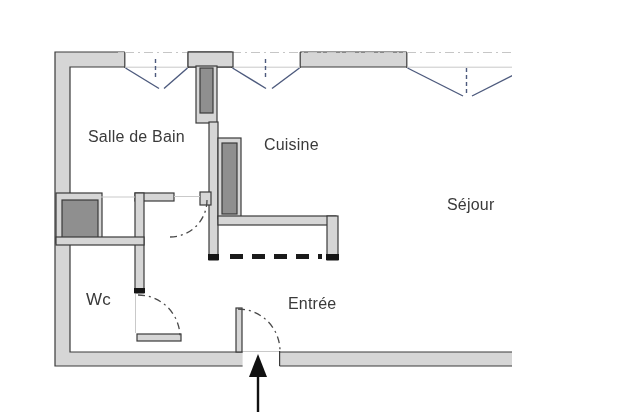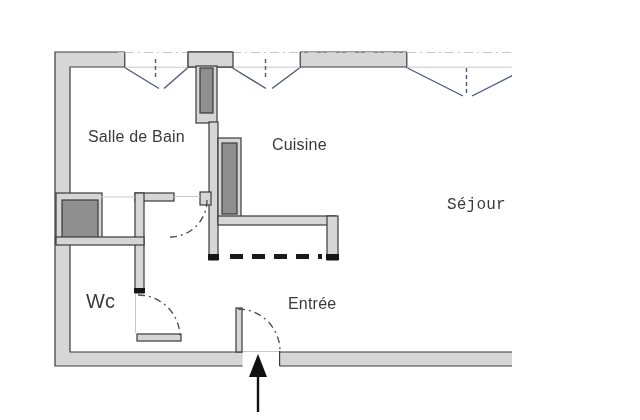--- a/index.html
+++ b/index.html
@@ -18,21 +18,21 @@
   .win{stroke:var(--window-line,#4d5a7d);stroke-width:1.4;fill:none;}
   .windash{stroke:var(--window-line,#4d5a7d);stroke-width:1.4;fill:none;stroke-dasharray:4 3;}
   .arc{stroke:var(--door-arc,#4a4a4a);stroke-width:1.3;fill:none;stroke-dasharray:7 4 2 4;}
   .counterdash{stroke:var(--dash-line,#1a1a1a);stroke-width:5;fill:none;stroke-dasharray:13 9;}
   .arrow-line{stroke:#111;stroke-width:2.4;}
   .arrow-head{fill:#111;}
   .label{
     position:absolute;color:var(--label-text,#3a3a3a);font-size:16px;
     white-space:nowrap;letter-spacing:.2px;
   }
-  .label.small{font-size:20px;text-align:right;}
+  .label.small{font-size:17px;text-align:right;}
   .watermark{
     position:absolute;left:524px;top:242px;font-size:172px;line-height:1;
     font-weight:bold;color:var(--watermark,#e7e7e7);opacity:.85;z-index:3;
     font-family:"DejaVu Sans", sans-serif;
   }
   .label{z-index:5;}
 </style>
 </head>
 <body>
 
@@ -129,19 +129,19 @@
     <path class="arc" d="M138,295 A42,42 0 0 1 180,337"></path>
     <path class="arc" d="M238,309 A42,42 0 0 1 280,351"></path>
 
     <g>
       <line class="arrow-line" x1="258" y1="412" x2="258" y2="376"></line>
       <polygon class="arrow-head" points="258,354 249,377 267,377"></polygon>
     </g>
   </svg>
 
   <div class="label" style="left:88px;top:128px;">Salle de Bain</div>
-  <div class="label" style="left:272px;top:136px;">Cuisine</div>
-  <div class="label" style="left:447px;top:196px;font-family:Liberation Mono, monospace;">Séjour</div>
+  <div class="label" style="left:264px;top:136px;">Cuisine</div>
+  <div class="label" style="left:447px;top:196px;">Séjour</div>
   <div class="label small" style="left:86px;top:290px;">Wc</div>
   <div class="label" style="left:242px;top:295px;margin-left:46px;">Entrée</div>
 
   <div class="watermark">5</div>
 </div>
 
 </body></html>

